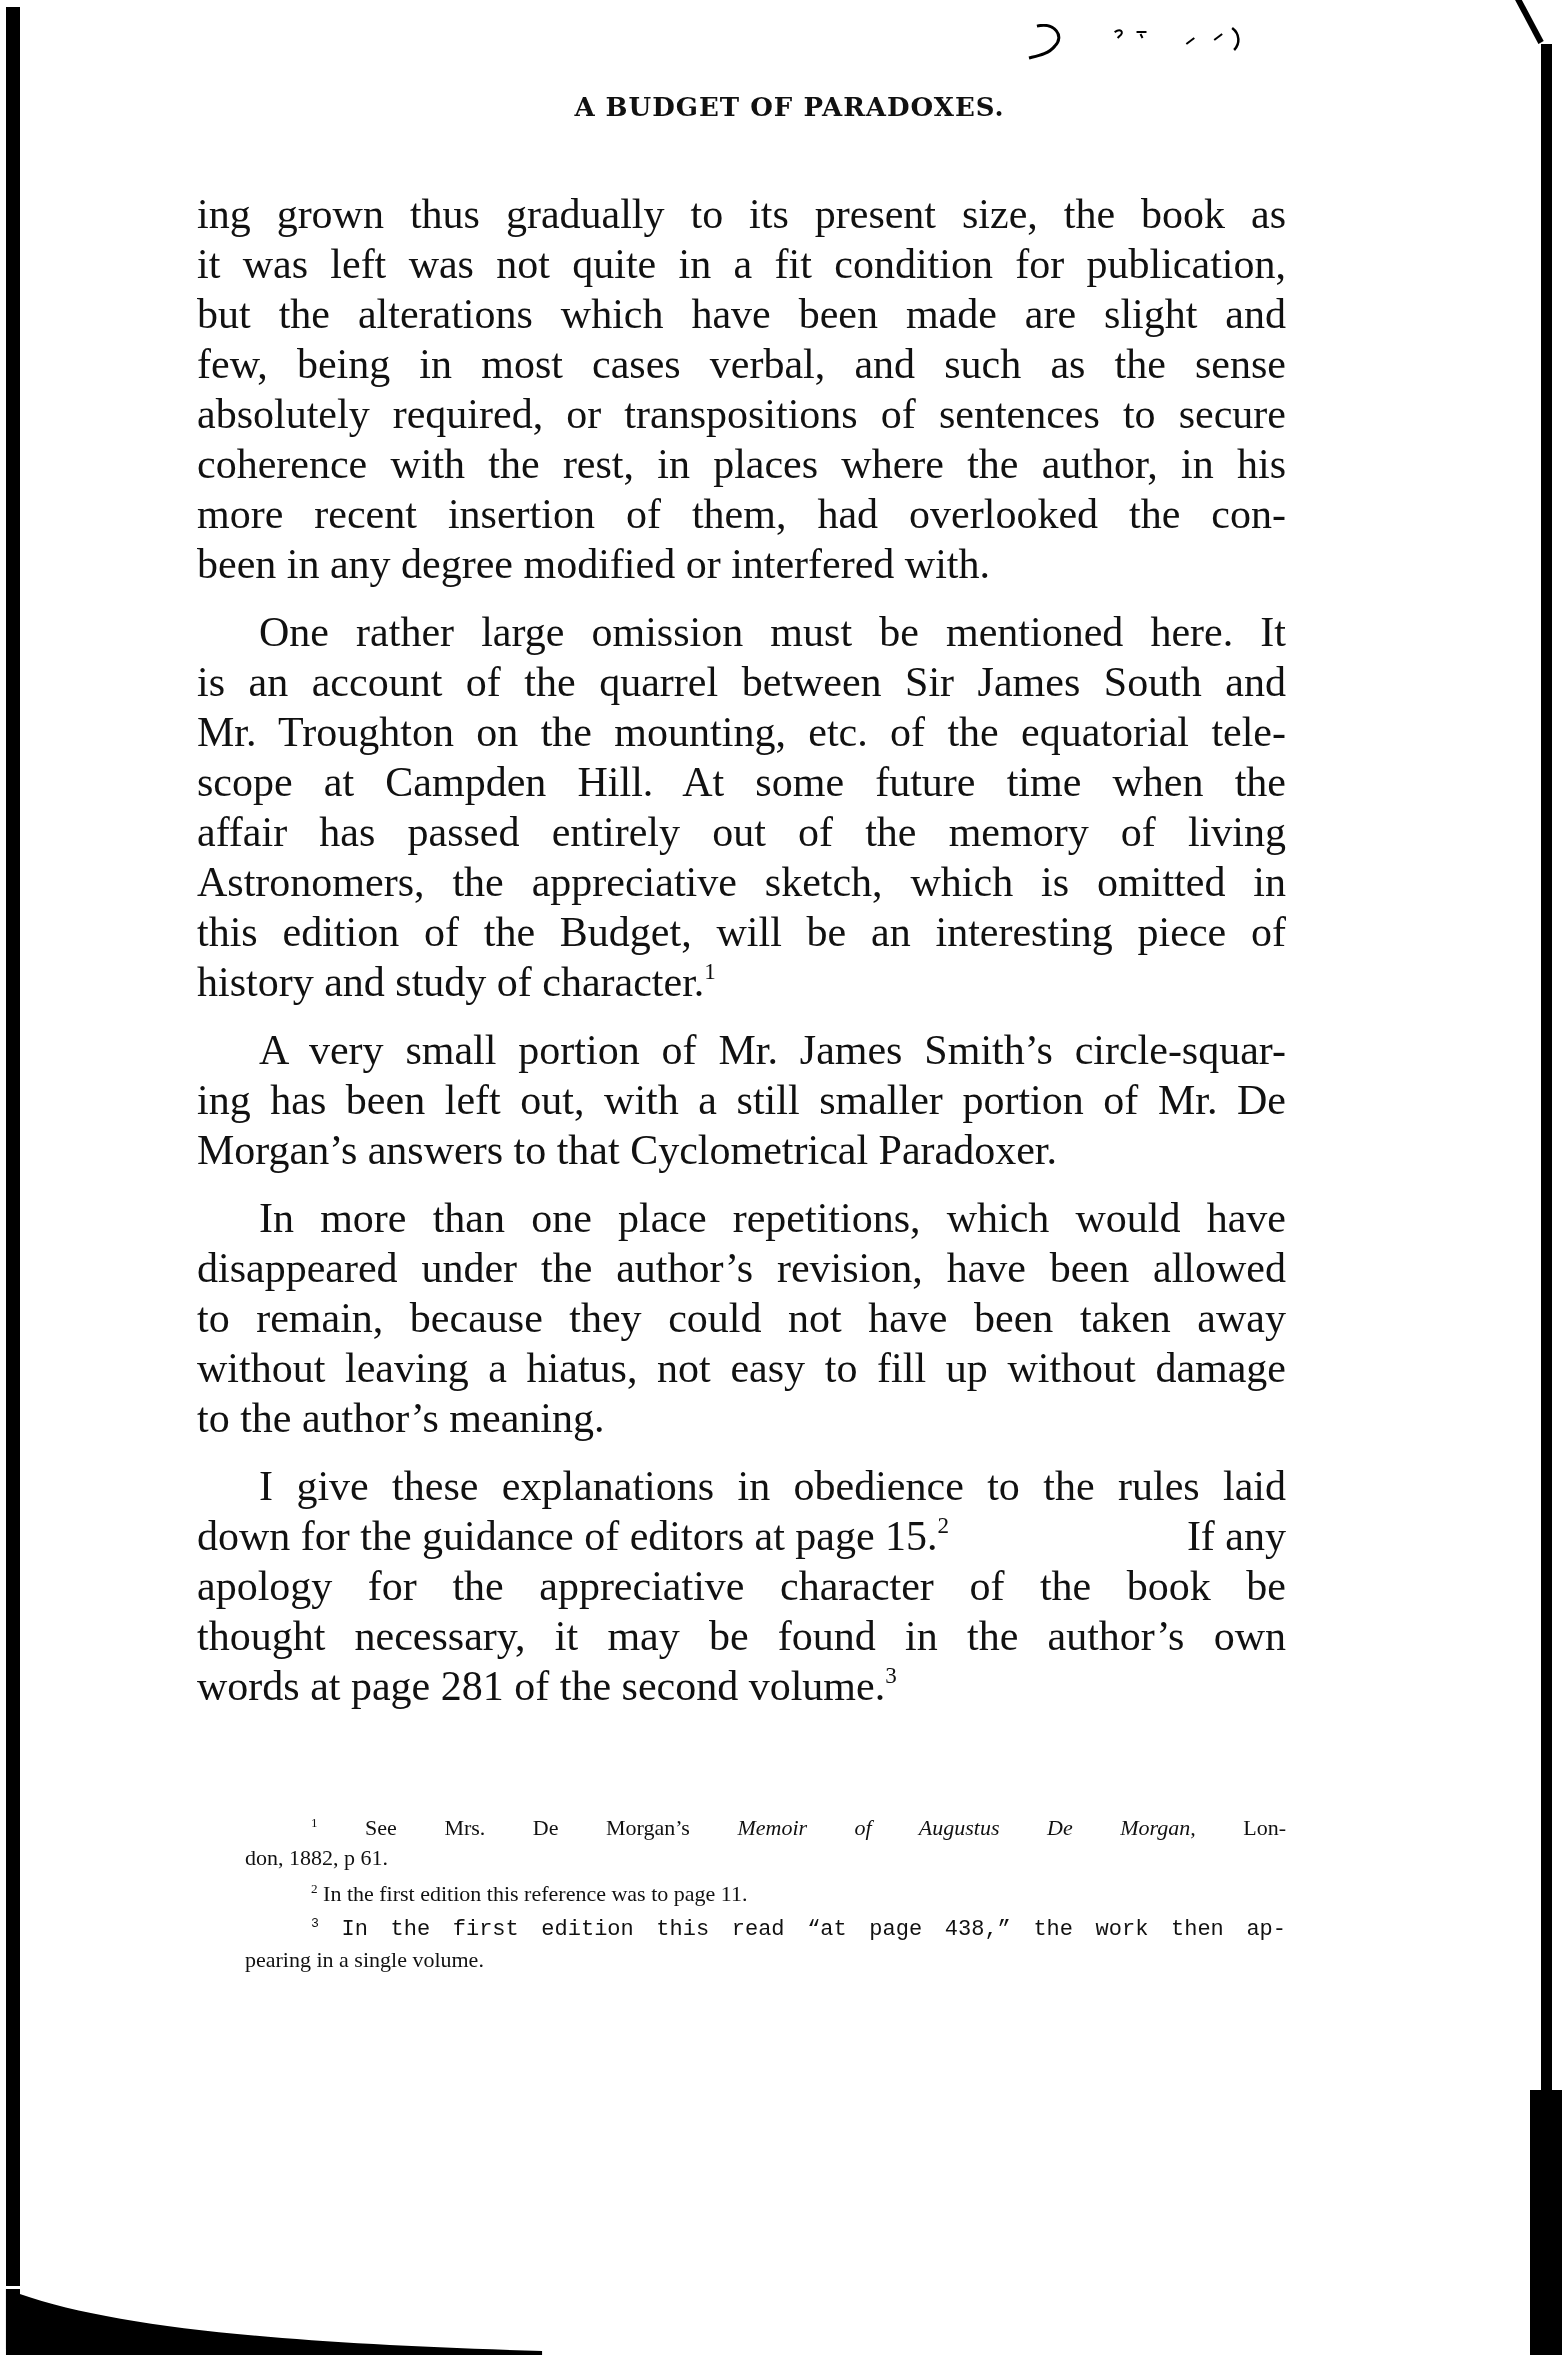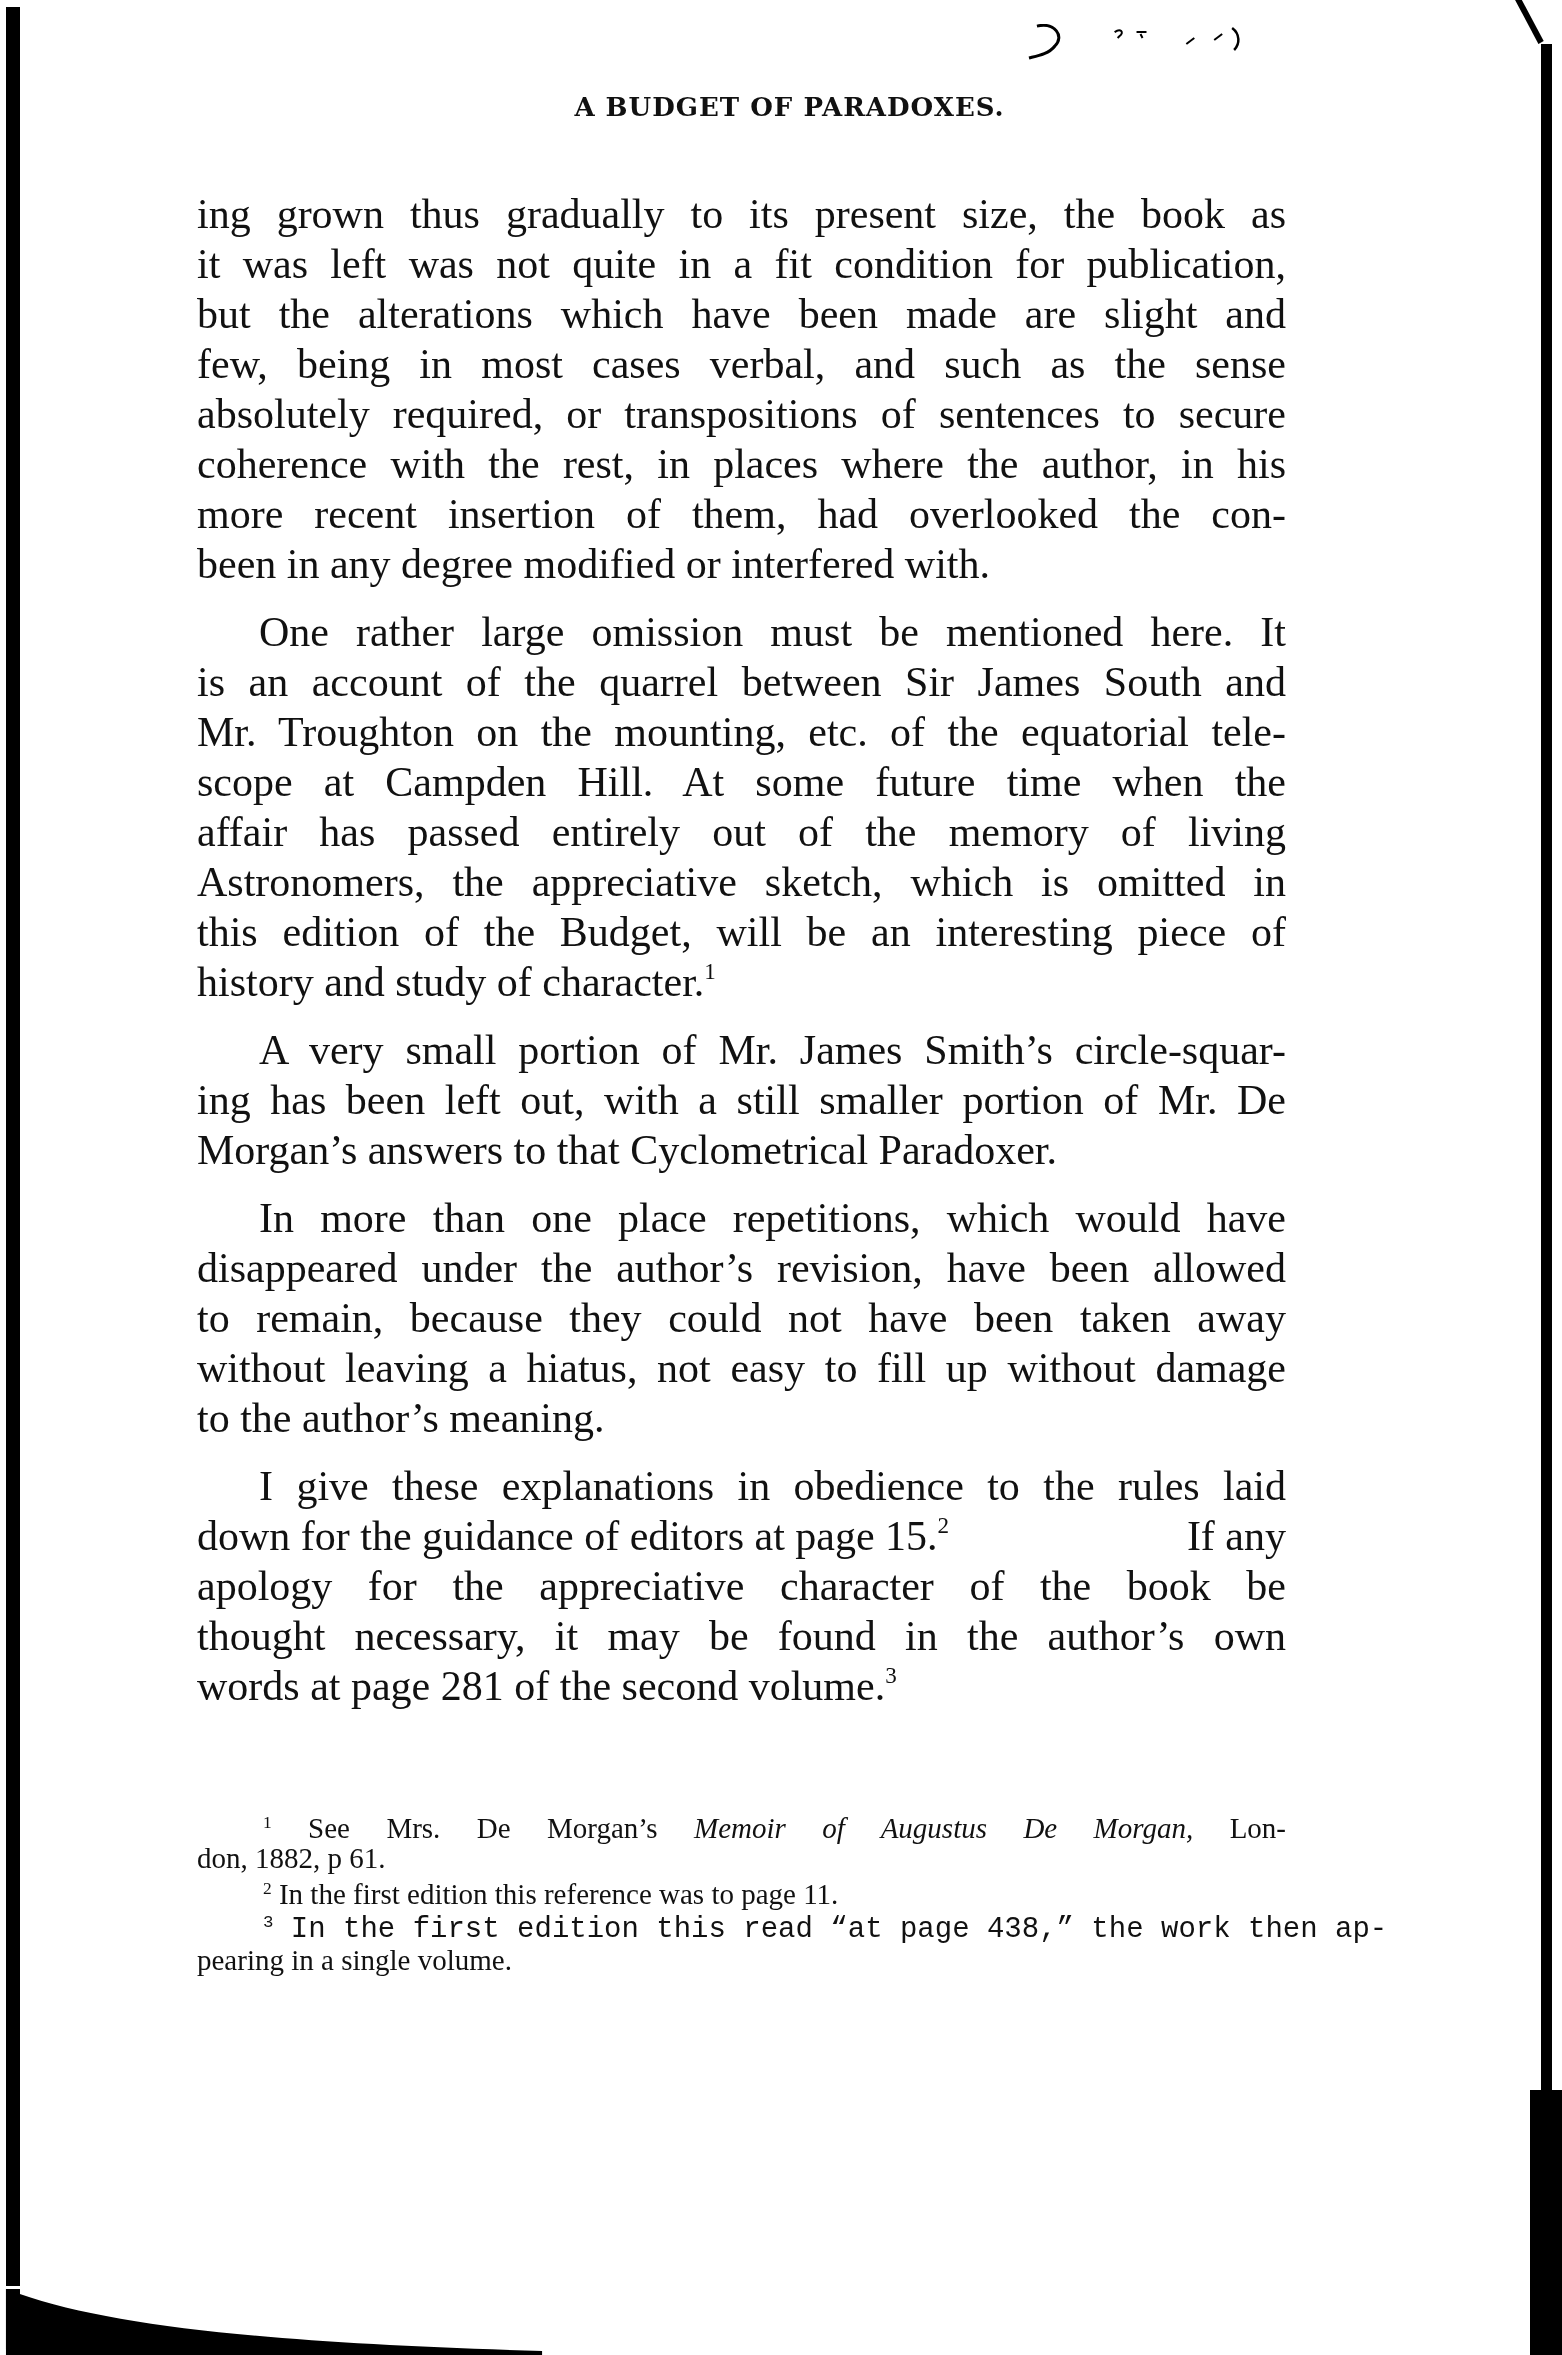--- a/index.html
+++ b/index.html
@@ -29,21 +29,21 @@
     text-align: justify; text-align-last: justify; white-space: nowrap; overflow: visible;
     display: block;
   }
   .line.last { text-align-last: left; }
   .line.indent { padding-left: 62px; }
   .para { margin-bottom: 18px; }
   sup { font-size: 0.55em; line-height: 0; vertical-align: 0.75em; }
 
   .footnotes { position: absolute; left: 197px; top: 1813px; width: 1089px; }
   .fn { margin-bottom: 6px; }
-  .fn .line { font-size: 29px; line-height: 30px; height: 30px; }
+  .fn .line { font-size: 22px; line-height: 30px; height: 30px; margin-left: 48px; }
   .fn .line.indent { padding-left: 66px; }
   .fn sup { font-size: 0.6em; vertical-align: 0.6em; }
   em { font-style: italic; }
 </style>
 </head>
 <body>
 
 <div class="page">
 
   <div class="left-bar"></div>

